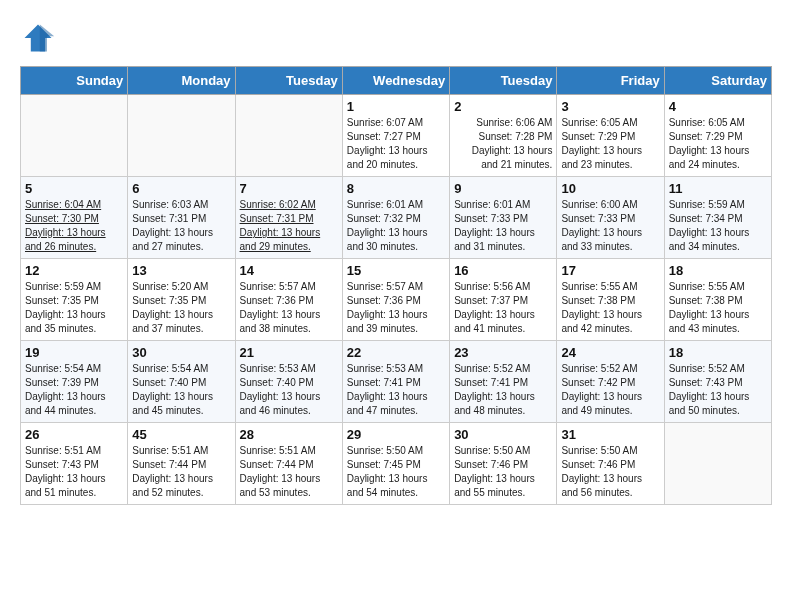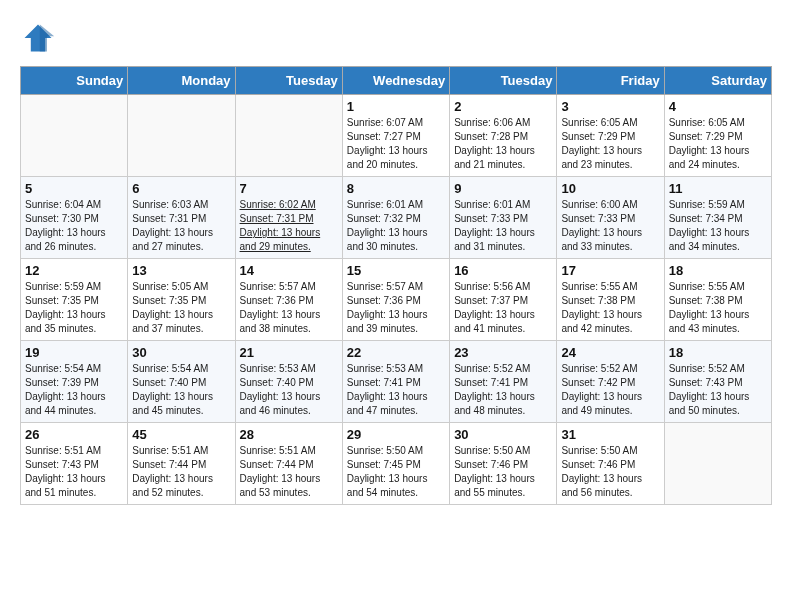--- a/index.html
+++ b/index.html
@@ -128,21 +128,21 @@
         <td class="empty"></td>
         <td>
           <span class="day-num">1</span>
           <div class="day-info" style="white-space: pre-line;">Sunrise: 6:07 AM
 Sunset: 7:27 PM
 Daylight: 13 hours
 and 20 minutes.</div>
         </td>
         <td>
           <span class="day-num">2</span>
-          <div class="day-info" style="white-space: pre-line;">Sunrise: 6:06 AM
+          <div class="day-info" style="white-space: pre-line; text-align: right;">Sunrise: 6:06 AM
 Sunset: 7:28 PM
 Daylight: 13 hours
 and 21 minutes.</div>
         </td>
         <td>
           <span class="day-num">3</span>
           <div class="day-info" style="white-space: pre-line;">Sunrise: 6:05 AM
 Sunset: 7:29 PM
 Daylight: 13 hours
 and 23 minutes.</div>
@@ -151,21 +151,21 @@
           <span class="day-num">4</span>
           <div class="day-info" style="white-space: pre-line;">Sunrise: 6:05 AM
 Sunset: 7:29 PM
 Daylight: 13 hours
 and 24 minutes.</div>
         </td>
       </tr>
       <tr>
         <td>
           <span class="day-num">5</span>
-          <div class="day-info" style="white-space: pre-line;">Sunrise: 6:04 AM
+          <div class="day-info" style="white-space: pre-line; text-decoration: underline;">Sunrise: 6:04 AM
 Sunset: 7:30 PM
 Daylight: 13 hours
 and 26 minutes.</div>
         </td>
         <td>
           <span class="day-num">6</span>
           <div class="day-info" style="white-space: pre-line;">Sunrise: 6:03 AM
 Sunset: 7:31 PM
 Daylight: 13 hours
 and 27 minutes.</div>
@@ -209,21 +209,21 @@
       <tr>
         <td>
           <span class="day-num">12</span>
           <div class="day-info" style="white-space: pre-line;">Sunrise: 5:59 AM
 Sunset: 7:35 PM
 Daylight: 13 hours
 and 35 minutes.</div>
         </td>
         <td>
           <span class="day-num">13</span>
-          <div class="day-info" style="white-space: pre-line;">Sunrise: 5:05 AM
+          <div class="day-info" style="white-space: pre-line;">Sunrise: 5:20 AM
 Sunset: 7:35 PM
 Daylight: 13 hours
 and 37 minutes.</div>
         </td>
         <td>
           <span class="day-num">14</span>
           <div class="day-info" style="white-space: pre-line;">Sunrise: 5:57 AM
 Sunset: 7:36 PM
 Daylight: 13 hours
 and 38 minutes.</div>

